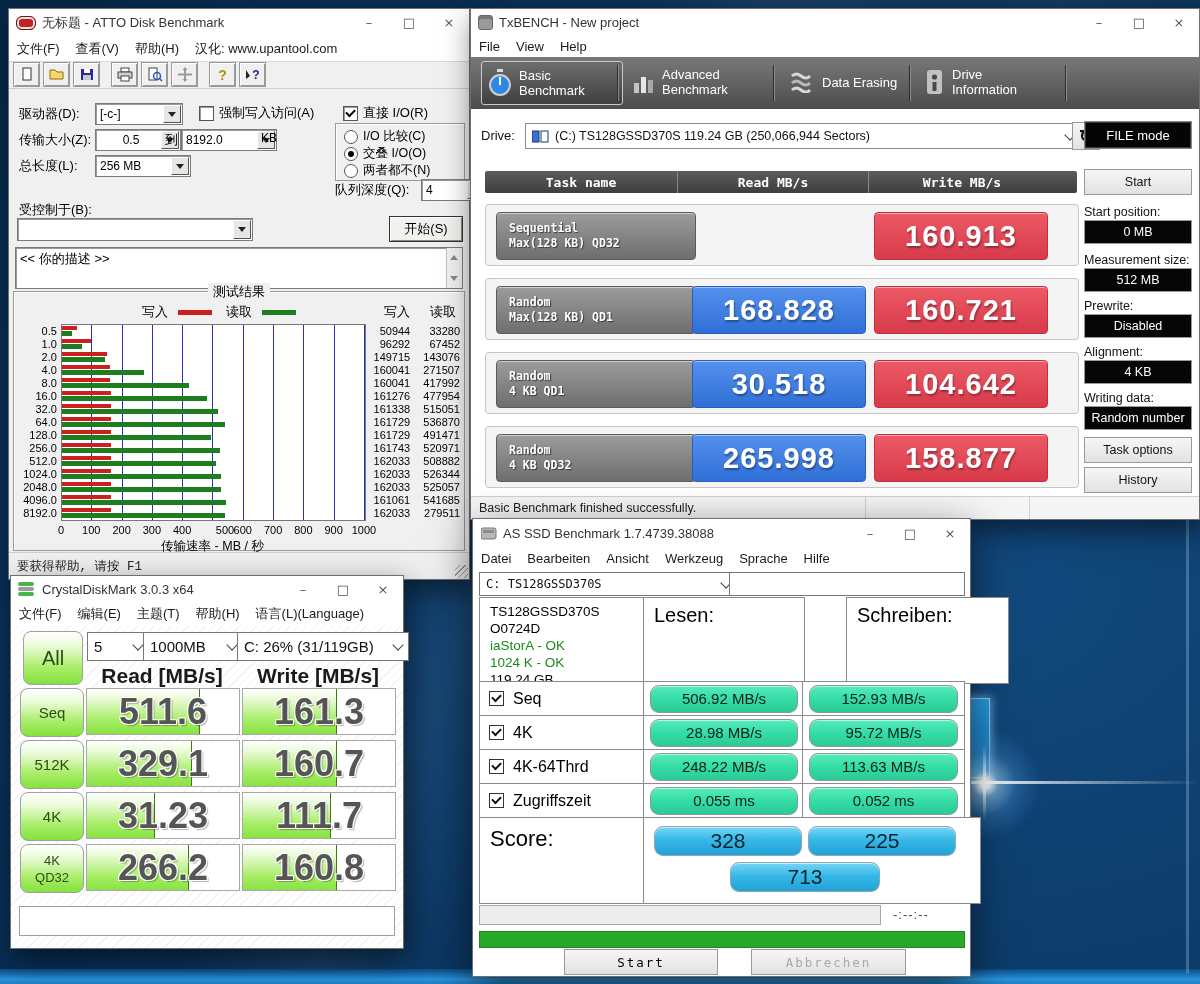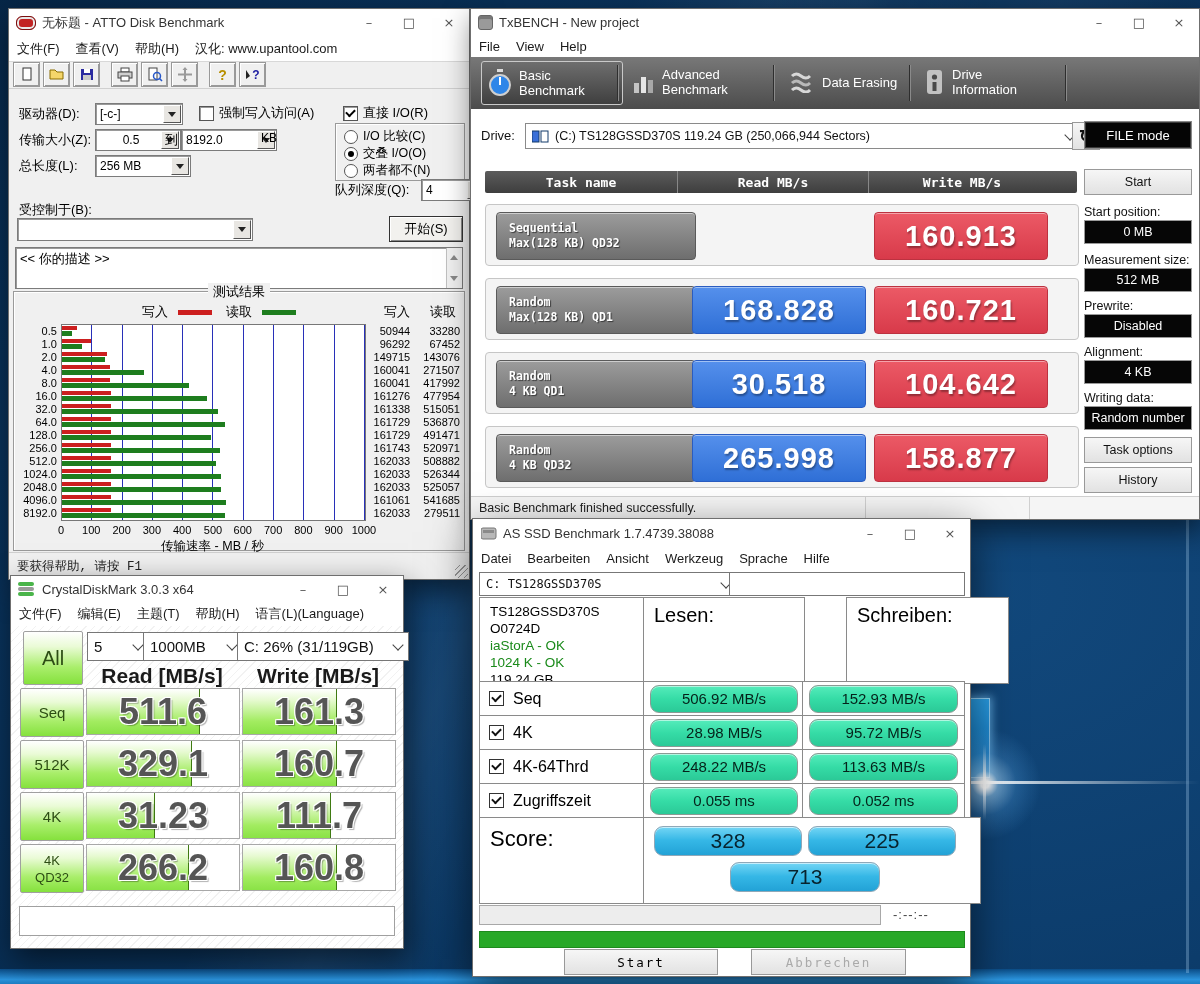--- a/index.html
+++ b/index.html
@@ -107,21 +107,21 @@
     text-shadow:1px 1px 1px #3a3a3a;}
   .tx-val{position:absolute;top:7px;width:172px;height:46px;border-radius:4px;color:#fff;
     display:flex;align-items:center;justify-content:center;font-weight:bold;font-size:29px;
     letter-spacing:1px;text-shadow:1px 2px 2px rgba(0,0,0,.35);
     box-shadow:inset 0 1px 0 rgba(255,255,255,.45);}
   .tx-read{left:206px;background:linear-gradient(180deg,#5590ec,#2f6fd6);border:1px solid #2a5cc0;}
   .tx-write{left:388px;background:linear-gradient(180deg,#ec5a66,#d83a4a);border:1px solid #bc3240;}
   
   #cdm .body{position:absolute;left:0;right:0;top:50px;bottom:0;
     background:repeating-linear-gradient(135deg,#ffffff 0 5px,#f2f2f2 5px 6px);}
-  .cdm-btn{position:absolute;border:1px solid #a0a0a0;border-radius:2px;text-align:center;
+  .cdm-btn{position:absolute;border:1px solid #a0a0a0;border-radius:8px;text-align:center;
     background:linear-gradient(180deg,#ffffff 0%,#eafbd6 28%,#a9ee6b 68%,#85e13d 100%);
     color:#2d4d14;display:flex;flex-direction:column;align-items:center;justify-content:center;}
   .cdm-cell{position:absolute;border:1px solid #a8a8a8;background:#fff;overflow:hidden;}
   .cdm-fill{position:absolute;left:0;top:0;bottom:0;border-right:1px solid #3f7a12;
     background:linear-gradient(180deg,#ffffff 0%,#e6fad0 25%,#a2ec60 72%,#8ae246 100%);}
   .cdm-num{position:relative;font-size:36px;font-weight:bold;color:#555;text-align:center;line-height:45px;
     text-shadow:-1px -1px 0 #fff,1px -1px 0 #fff,-1px 1px 0 #fff,1px 1px 0 #fff,2px 2px 1px rgba(0,0,0,.3);}
   .cdm-head{position:absolute;font-size:21px;font-weight:bold;color:#1a1a1a;text-align:center;}
   
   #as{background:#fff;}
@@ -444,21 +444,21 @@
             <span class="a-vw">162033</span>
             <span class="a-vr">279511</span>
           </div>
         </div>
       <div class="abs" id="atto-ticks" style="left:0;top:232px;width:450px;height:14px;">
           <span class="a-tick" style="left: 30px;">0</span>
           <span class="a-tick" style="left: 60.3px;">100</span>
           <span class="a-tick" style="left: 90.6px;">200</span>
           <span class="a-tick" style="left: 120.9px;">300</span>
           <span class="a-tick" style="left: 151.2px;">400</span>
-          <span class="a-tick" style="left: 182px;">500</span>
+          <span class="a-tick" style="left: 194px;">500</span>
           <span class="a-tick" style="left: 211.8px;">600</span>
           <span class="a-tick" style="left: 242.1px;">700</span>
           <span class="a-tick" style="left: 272.4px;">800</span>
           <span class="a-tick" style="left: 302.7px;">900</span>
           <span class="a-tick" style="left: 333px;">1000</span>
         </div>
       <div class="abs" style="left:47px;top:246px;width:303px;text-align:center;font-size:12.5px;">传输速率 - MB / 秒</div>
     </div>
   </div>
   <div class="statusbar" style="height:26px;font-family:Liberation Mono, monospace;">

